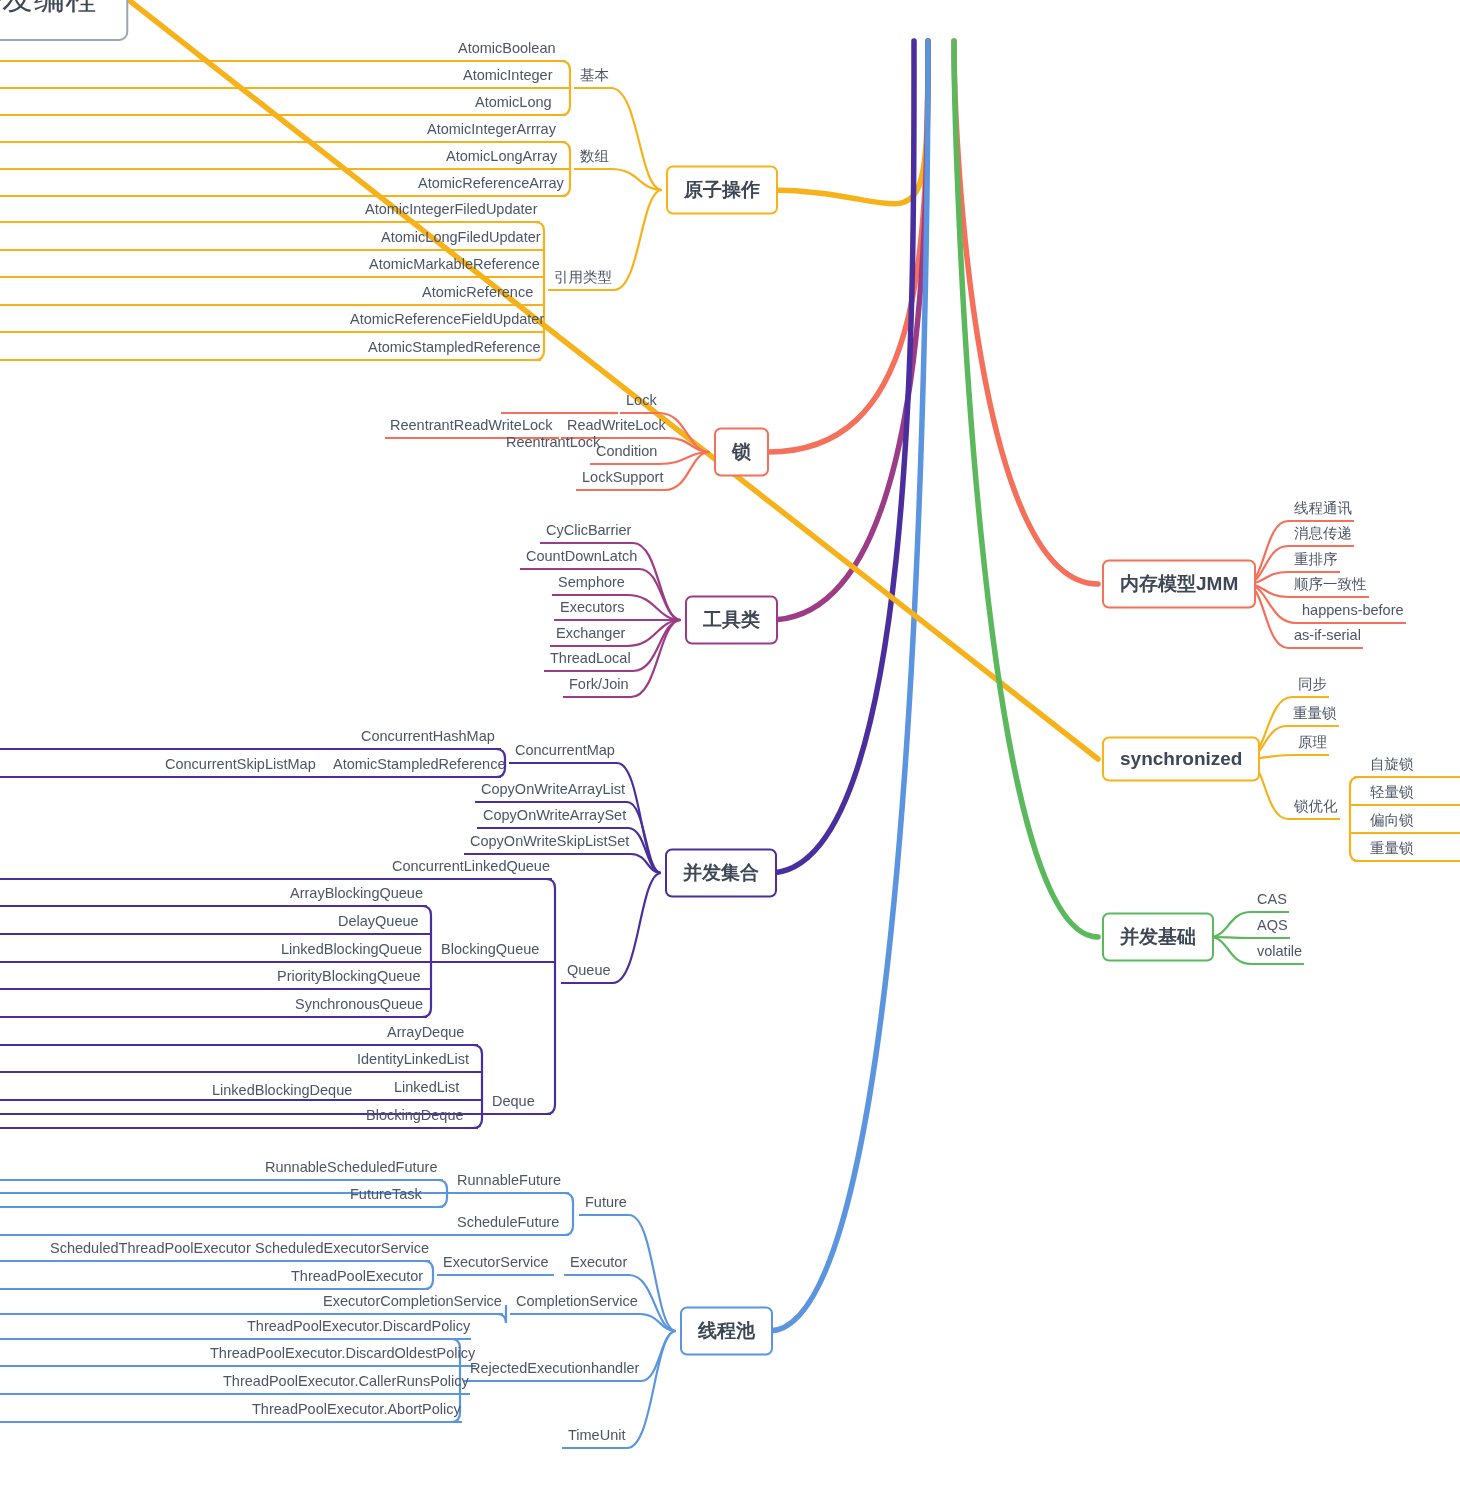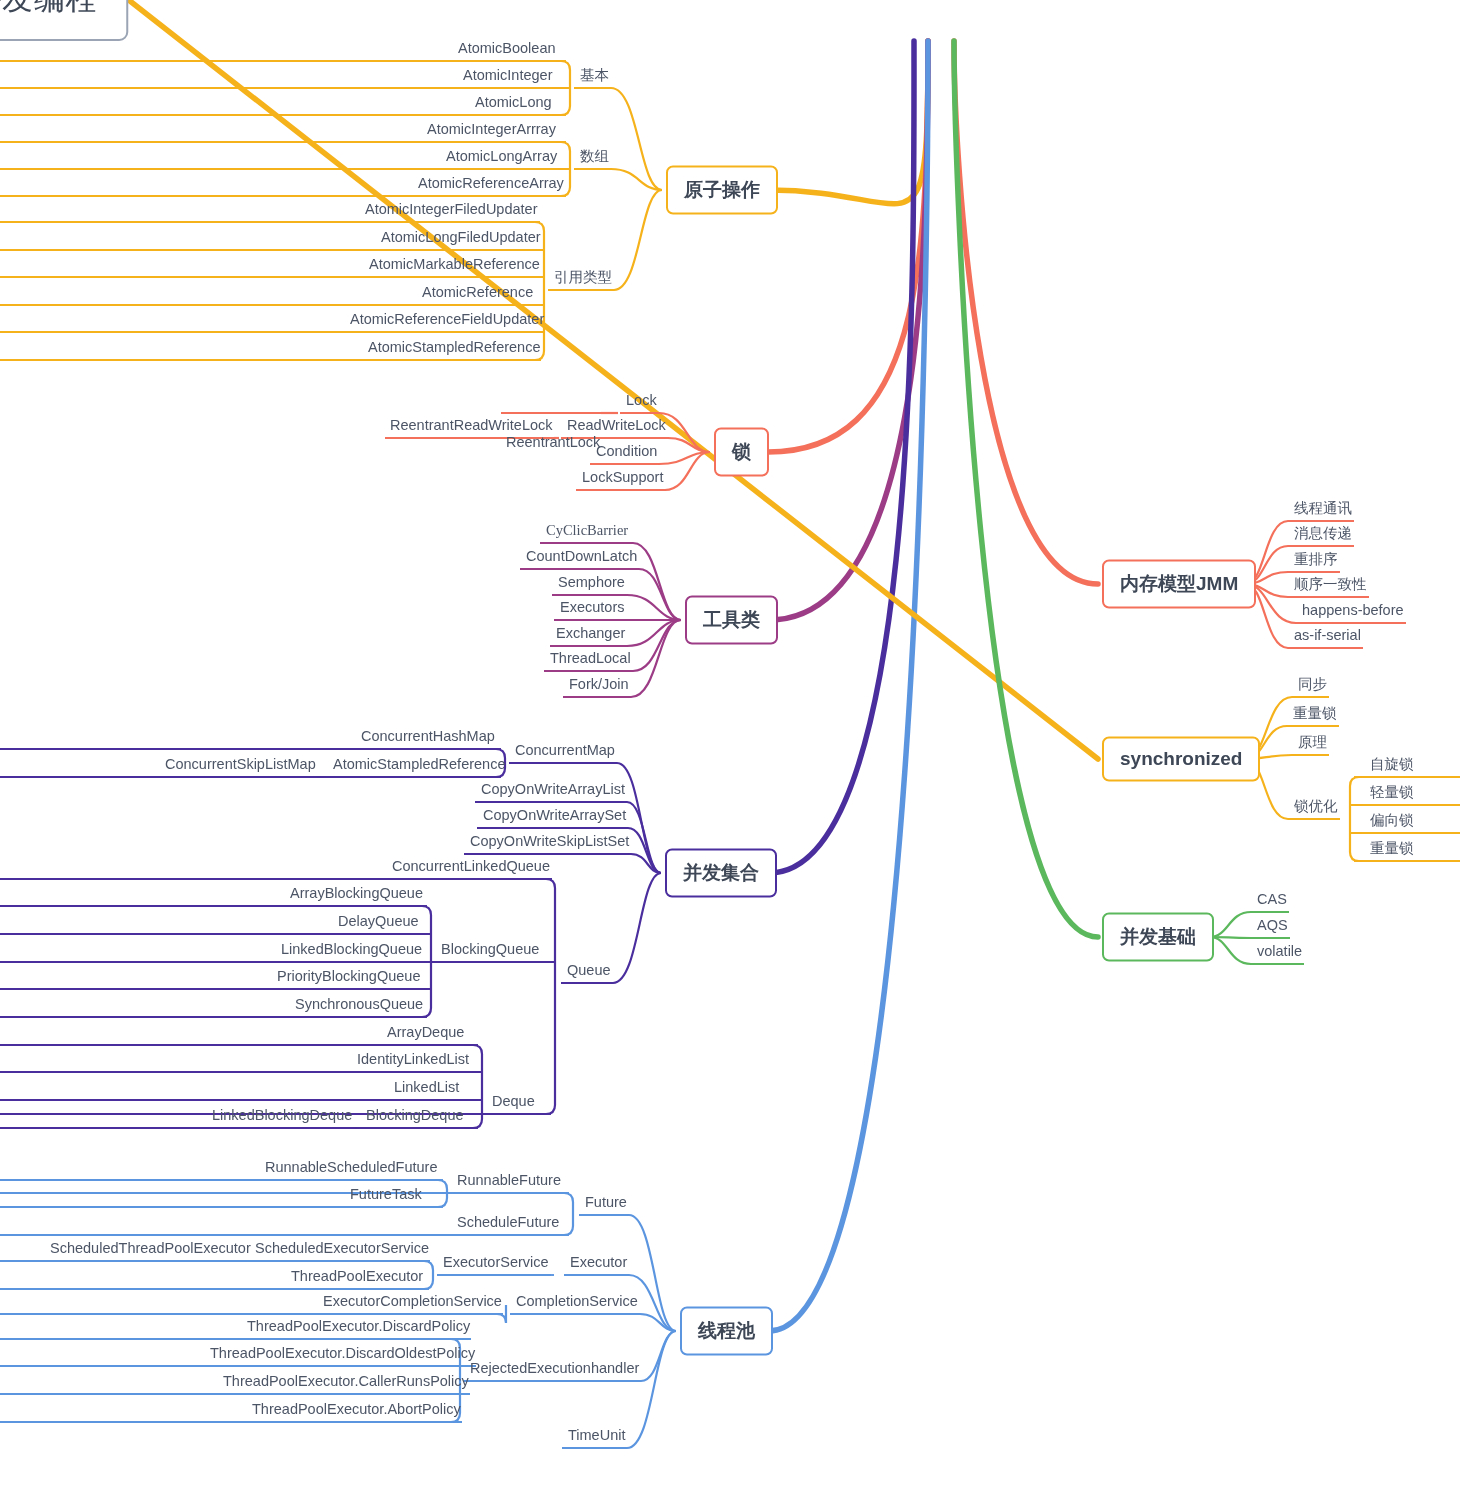--- a/index.html
+++ b/index.html
@@ -248,21 +248,21 @@
       <div class="leaf" style="left: 367px; top: 274px;">AtomicMarkableReference</div>
       <div class="leaf" style="left: 420px; top: 302px;">AtomicReference</div>
       <div class="leaf" style="left: 348px; top: 329px;">AtomicReferenceFieldUpdater</div>
       <div class="leaf" style="left: 366px; top: 357px;">AtomicStampledReference</div>
       <div class="mid" style="left: 624px; top: 410px;">Lock</div>
       <div class="leaf" style="left: 504px; top: 418px; margin-top: 34px;">ReentrantLock</div>
       <div class="mid" style="left: 565px; top: 435px;">ReadWriteLock</div>
       <div class="leaf" style="left: 388px; top: 435px;">ReentrantReadWriteLock</div>
       <div class="mid" style="left: 594px; top: 461px;">Condition</div>
       <div class="mid" style="left: 580px; top: 487px;">LockSupport</div>
-      <div class="mid" style="left: 544px; top: 540px; font-family: Liberation Serif, serif;">CyClicBarrier</div>
+      <div class="mid" style="left: 544px; top: 540px;">CyClicBarrier</div>
       <div class="mid" style="left: 524px; top: 566px;">CountDownLatch</div>
       <div class="mid" style="left: 556px; top: 592px;">Semphore</div>
       <div class="mid" style="left: 558px; top: 617px;">Executors</div>
       <div class="mid" style="left: 554px; top: 643px;">Exchanger</div>
       <div class="mid" style="left: 548px; top: 668px;">ThreadLocal</div>
       <div class="mid" style="left: 567px; top: 694px;">Fork/Join</div>
       <div class="mid" style="left: 513px; top: 760px;">ConcurrentMap</div>
       <div class="leaf" style="left: 359px; top: 746px;">ConcurrentHashMap</div>
       <div class="leaf" style="left: 331px; top: 774px;">AtomicStampledReference</div>
       <div class="leaf" style="left: 163px; top: 774px;">ConcurrentSkipListMap</div>
@@ -275,21 +275,21 @@
       <div class="leaf" style="left: 288px; top: 903px;">ArrayBlockingQueue</div>
       <div class="leaf" style="left: 336px; top: 931px;">DelayQueue</div>
       <div class="leaf" style="left: 279px; top: 959px;">LinkedBlockingQueue</div>
       <div class="leaf" style="left: 275px; top: 986px;">PriorityBlockingQueue</div>
       <div class="leaf" style="left: 293px; top: 1014px;">SynchronousQueue</div>
       <div class="mid" style="left: 490px; top: 1111px;">Deque</div>
       <div class="leaf" style="left: 385px; top: 1042px;">ArrayDeque</div>
       <div class="leaf" style="left: 355px; top: 1069px;">IdentityLinkedList</div>
       <div class="leaf" style="left: 392px; top: 1097px;">LinkedList</div>
       <div class="leaf" style="left: 364px; top: 1125px;">BlockingDeque</div>
-      <div class="leaf" style="left: 210px; top: 1125px;">LinkedBlockingDeque</div>
+      <div class="leaf" style="left: 210px; top: 1100px;">LinkedBlockingDeque</div>
       <div class="mid" style="left: 583px; top: 1212px;">Future</div>
       <div class="mid" style="left: 455px; top: 1190px;">RunnableFuture</div>
       <div class="leaf" style="left: 263px; top: 1177px;">RunnableScheduledFuture</div>
       <div class="leaf" style="left: 348px; top: 1204px;">FutureTask</div>
       <div class="mid" style="left: 455px; top: 1232px;">ScheduleFuture</div>
       <div class="mid" style="left: 568px; top: 1272px;">Executor</div>
       <div class="mid" style="left: 441px; top: 1272px;">ExecutorService</div>
       <div class="leaf" style="left: 253px; top: 1258px;">ScheduledExecutorService</div>
       <div class="leaf" style="left: 289px; top: 1286px;">ThreadPoolExecutor</div>
       <div class="leaf" style="left: 48px; top: 1258px;">ScheduledThreadPoolExecutor</div>

